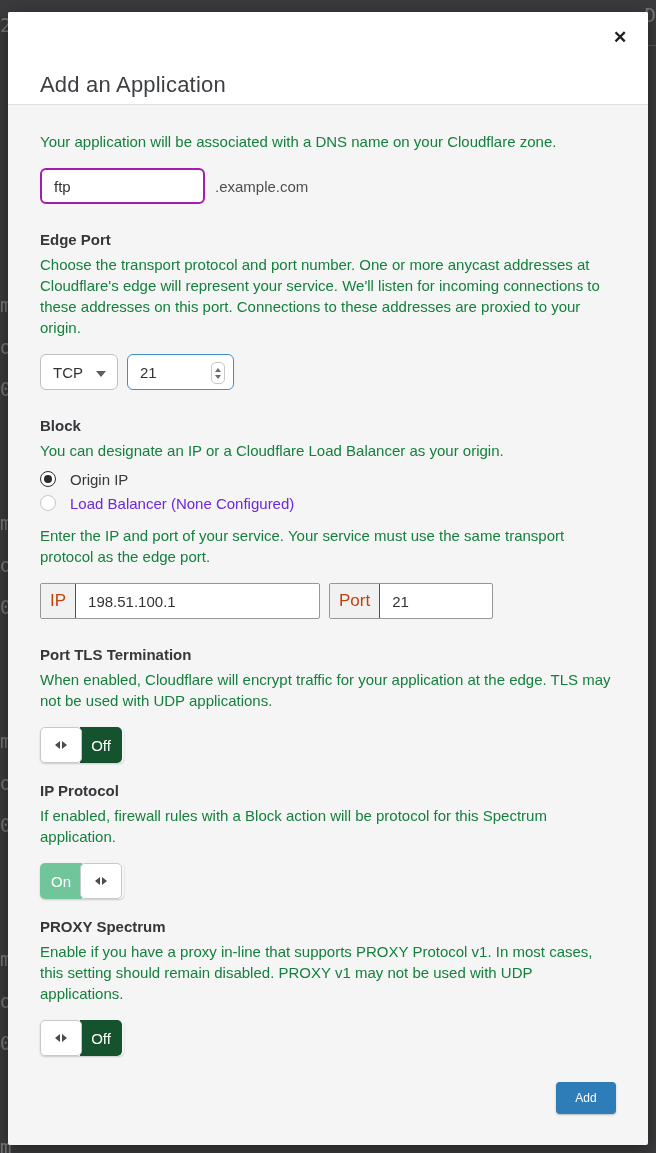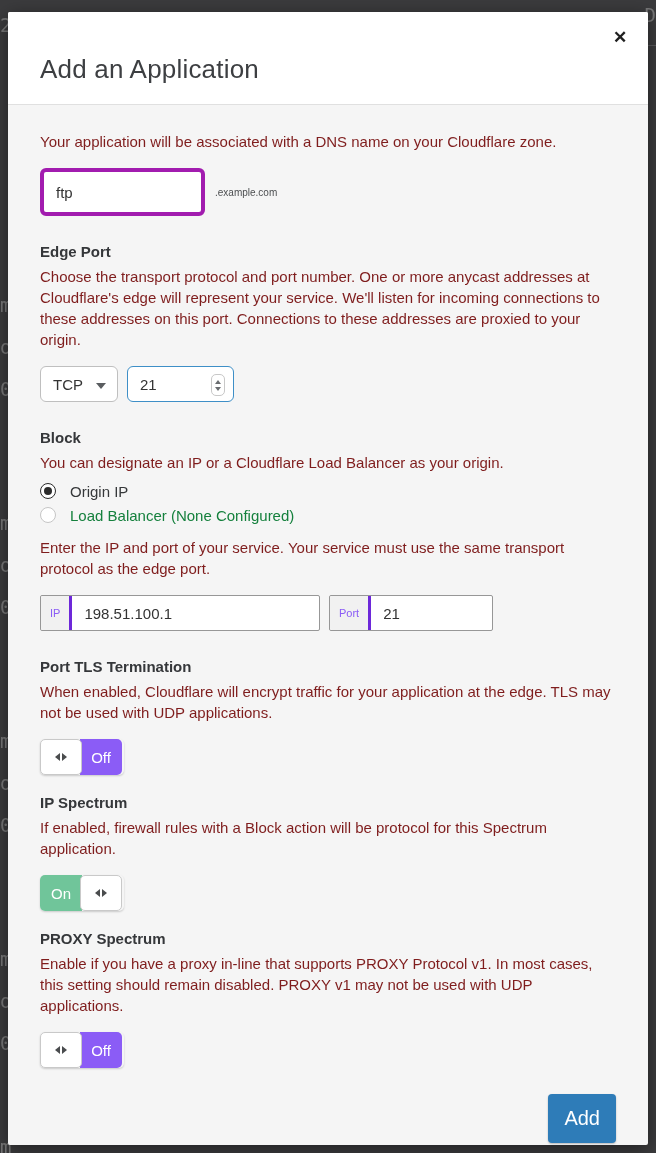--- a/index.html
+++ b/index.html
@@ -14,36 +14,36 @@
           font-family: "DejaVu Sans Mono", monospace; line-height: 1; white-space: pre; }
   .frag-left { left: 0px; }
   .frag-right { right: 0px; }
   .bg-line { position: absolute; right: 0; top: 45px; width: 9px; height: 1px; background: #5a5a5c; }
 
   
   .modal { position: absolute; left: 8px; top: 12px; width: 640px; height: 1133px;
            background: #f5f5f5; border-radius: 2px; overflow: hidden;
            box-shadow: 0 4px 18px rgba(0,0,0,.45); }
   .modal-header { position: relative; height: 93px; background: #ffffff; border-bottom: 1px solid #e0e0e0; }
-  .modal-title { position: absolute; left: 32px; top: 42px; font-size: 26px; font-weight: 400; color: #3d3f42; letter-spacing: .2px; }
+  .modal-title { position: absolute; left: 32px; top: 60px; font-size: 22px; font-weight: 400; color: #3d3f42; letter-spacing: .2px; }
   .close-btn { position: absolute; top: 12px; right: 14px; width: 28px; height: 28px; border: none;
                background: transparent; font-size: 17px; font-weight: 700; color: #1f1f1f; cursor: pointer;
                line-height: 28px; text-align: center; padding: 0; }
 
   .modal-body { padding: 26px 32px 0 32px; }
 
   .sec-label { font-size: 15px; font-weight: 700; color: #35373a; line-height: 20px; margin-bottom: 4px; }
-  .sec-desc  { font-size: 15px; color: #7f1d1d; line-height: 21px; margin-bottom: 16px; max-width: 578px; }
-
-  
-  .text-input { height: 48px; background: #fff; border: 4px solid #a21caf; border-radius: 6px;
+  .sec-desc  { font-size: 15px; color: #15803d; line-height: 21px; margin-bottom: 16px; max-width: 578px; }
+
+  
+  .text-input { height: 36px; background: #fff; border: 2px solid #a21caf; border-radius: 6px;
                 font-size: 15px; color: #333; padding: 0 12px; font-family: inherit; }
   .domain-row { display: flex; align-items: center; margin-bottom: 26px; }
   .domain-input { width: 165px; }
-  .domain-suffix { font-size: 10px; color: #4c4e50; margin-left: 10px; }
+  .domain-suffix { font-size: 15px; color: #4c4e50; margin-left: 10px; }
 
   
   .port-row { display: flex; align-items: center; gap: 9px; margin-bottom: 26px; }
   .select { position: relative; width: 78px; height: 36px; background: #fff; border: 1px solid #bfbfbf;
             border-radius: 6px; display: flex; align-items: center; padding: 13px 12px; cursor: pointer; }
   .select-value { font-size: 15px; color: #333; }
   .chevron-down { position: absolute; right: 11px; top: 16px; width: 0; height: 0;
                   border-left: 5px solid transparent; border-right: 5px solid transparent; border-top: 6px solid #5a5d60; }
   .number-input { position: relative; width: 107px; height: 36px; background: #fff; border: 1px solid #3e8fc7;
                   border-radius: 6px; display: flex; align-items: center; padding: 0 12px; }
@@ -55,48 +55,48 @@
   .tri-down { width: 0; height: 0; border-left: 3px solid transparent; border-right: 3px solid transparent; border-top: 4px solid #6a6d70; }
 
   
   .radio-list { margin: -5px 0 10px 0; }
   .radio-row { display: flex; align-items: center; height: 24px; cursor: pointer; }
   .radio-dot { width: 16px; height: 16px; border-radius: 50%; border: 1.5px solid #2b2b2b; margin-right: 14px;
                display: flex; align-items: center; justify-content: center; background: #fff; flex: none; }
   .radio-dot .inner { width: 8px; height: 8px; border-radius: 50%; background: #2b2b2b; }
   .radio-label { font-size: 15px; color: #36383a; }
   .radio-row.disabled .radio-dot { border-color: #c6c6c6; }
-  .radio-row.disabled .radio-label { color: #15803d; }
+  .radio-row.disabled .radio-label { color: #6d28d9; }
 
   
   .origin-inputs { display: flex; gap: 9px; margin-bottom: 26px; }
   .addon-group { display: flex; height: 36px; border: 1px solid #979797; border-radius: 2px; background: #fff; }
-  .addon-label { display: flex; align-items: center; padding: 0 9px; font-size: 11px; color: #8b5cf6;
-                 background: #f1f1f1; border-right: 3px solid #6d28d9; border-radius: 2px 0 0 2px; }
+  .addon-label { display: flex; align-items: center; padding: 0 9px; font-size: 17px; color: #c2410c;
+                 background: #f1f1f1; border-right: 1px solid #6d28d9; border-radius: 2px 0 0 2px; }
   .addon-value { display: flex; align-items: center; padding: 0 12px; font-size: 15px; color: #333; }
   .ip-group { width: 280px; }
   .ip-group .addon-value { flex: 1; }
   .portg-group { width: 164px; }
 
   
   .toggle { display: flex; width: 84px; height: 36px; border-radius: 5px; overflow: visible; cursor: pointer;
             margin-bottom: 18px; box-shadow: 0 1px 2px rgba(0,0,0,.18); }
   .toggle-state { width: 42px; display: flex; align-items: center; justify-content: center;
                   font-size: 15px; color: #fff; }
   .toggle-handle { width: 42px; background: #fff; border: 1px solid #c9c9c9; border-radius: 5px;
                    display: flex; align-items: center; justify-content: center; gap: 2px; position: relative; z-index: 1; }
   .arr-l { width: 0; height: 0; border-top: 4px solid transparent; border-bottom: 4px solid transparent; border-right: 5px solid #4a4c4e; }
   .arr-r { width: 0; height: 0; border-top: 4px solid transparent; border-bottom: 4px solid transparent; border-left: 5px solid #4a4c4e; }
-  .toggle.off .toggle-state { background: #8b5cf6; border-radius: 0 5px 5px 0; margin-left: -2px; }
+  .toggle.off .toggle-state { background: #14532d; border-radius: 0 5px 5px 0; margin-left: -2px; }
   .toggle.on  .toggle-state { background: #70c59a; border-radius: 5px 0 0 5px; margin-right: -2px; }
 
   
   .footer { display: flex; justify-content: flex-end; padding: 8px 0 0 0; }
-  .add-btn { min-width: 60px; height: 49px; padding: 0 16px; background: #2e7cb8; color: #fff; border: none;
-             border-radius: 4px; font-size: 20px; font-family: inherit; cursor: pointer;
+  .add-btn { min-width: 60px; height: 32px; padding: 0 16px; background: #2e7cb8; color: #fff; border: none;
+             border-radius: 4px; font-size: 12px; font-family: inherit; cursor: pointer;
              box-shadow: 0 1px 2px rgba(0,0,0,.25); }
 </style>
 </head>
 <body>
 
 <div class="screen">
 
   <div class="backdrop">
     <div class="bg-line"></div>
   <span class="frag frag-left" style="top: 16px;">2</span>
@@ -185,21 +185,21 @@
         <div class="toggle off">
           <span class="toggle-handle">
               <i class="arr-l"></i>
               <i class="arr-r"></i>
             </span>
           <span class="toggle-state">Off</span>
         </div>
       </div>
 
       <div class="section">
-        <div class="sec-label">IP Spectrum</div>
+        <div class="sec-label">IP Protocol</div>
         <div class="sec-desc">If enabled, firewall rules with a Block action will be protocol for this Spectrum application.</div>
         <div class="toggle on">
           <span class="toggle-state">On</span>
           <span class="toggle-handle">
               <i class="arr-l"></i>
               <i class="arr-r"></i>
             </span>
         </div>
       </div>
 

